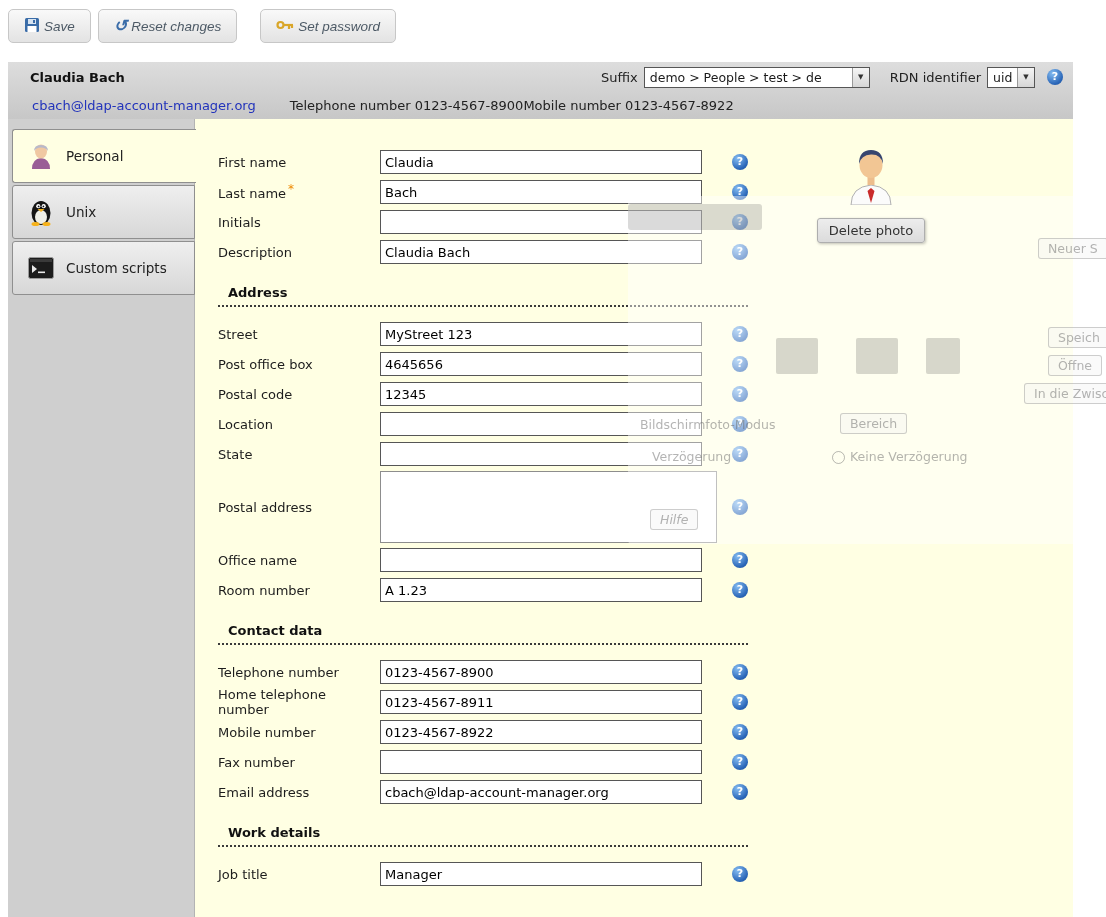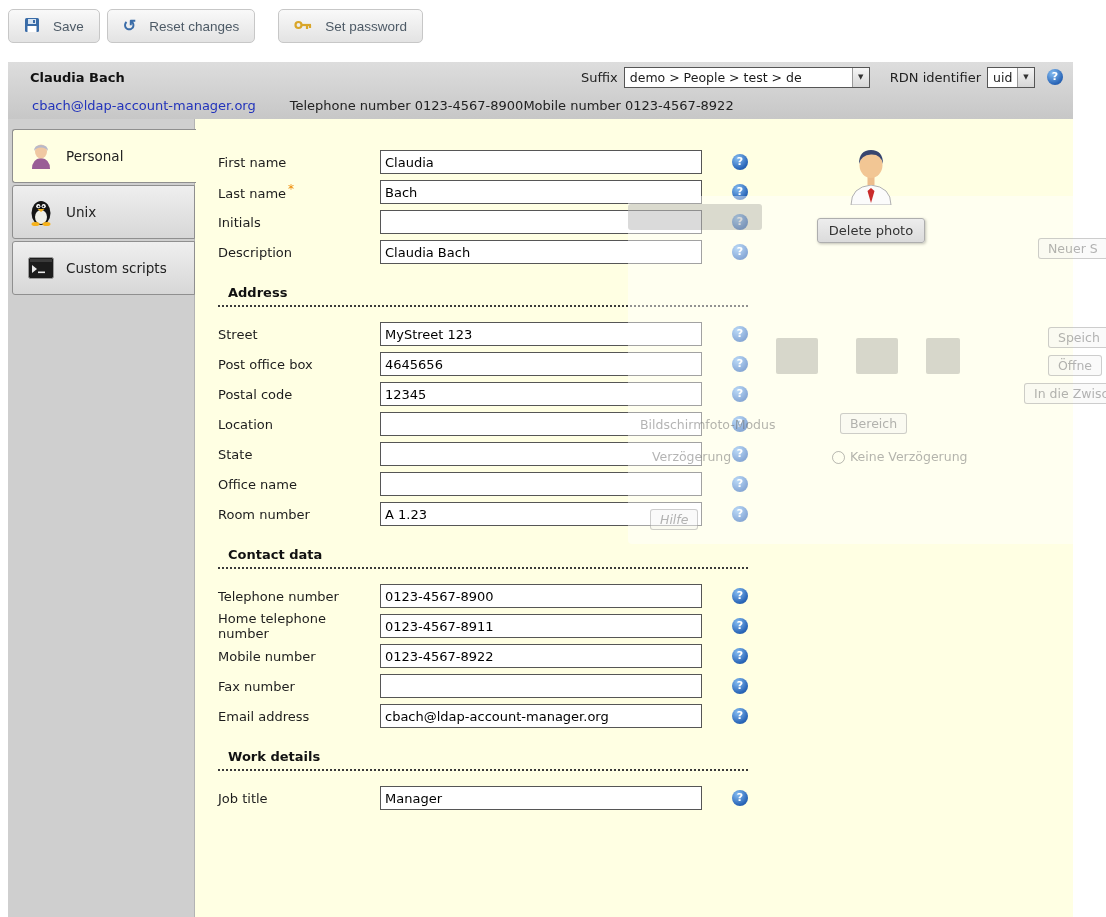--- a/index.html
+++ b/index.html
@@ -1,23 +1,23 @@
 <!DOCTYPE html>
 <html><head>
 <meta charset="utf-8">
 <style>
   html,body{margin:0;padding:0;background:#fff;}
   .page{position:relative;width:1106px;height:917px;overflow:hidden;background:#fff;
         font-family:"DejaVu Sans","Liberation Sans",sans-serif;font-size:13px;color:#1a1a1a;}
 
   
   .toolbar{position:absolute;top:8px;left:8px;width:1070px;height:36px;display:flex;align-items:center;}
-  .tb-btn{display:inline-flex;align-items:center;gap:13px;height:34px;padding:0 15px;
+  .tb-btn{display:inline-flex;align-items:center;gap:4px;height:34px;padding:0 15px;
           border:1px solid #c7c7c7;border-radius:5px;background:linear-gradient(#f9f9f9,#e3e3e3);
-          color:#4d5a66;font-size:13.5px;cursor:pointer;white-space:nowrap;}
+          color:#4d5a66;font-size:13.5px;cursor:pointer;white-space:nowrap;font-style:italic;}
   .tb-btn + .tb-btn{margin-left:7px;}
   .tb-btn.setpw{margin-left:23px;}
   .tb-right{margin-left:auto;display:flex;align-items:center;}
   .arrow-glyph::before{font-size:16px;font-weight:bold;color:#3a6ca8;line-height:1;}
   .reset-icon::before{content:"\21BA";}
   .load-icon::before{content:"\21BB";}
 
   
   .classic-select{display:inline-flex;align-items:center;height:21px;background:#fff;
                   border:1px solid #555;position:relative;padding:0 20px 0 5px;font-size:12.5px;
@@ -133,21 +133,21 @@
       <span>Set password</span>
     </button>
 
   </div>
 
   <div class="header">
     <div class="h-row1">
       <span class="h-title">Claudia Bach</span>
       <div class="h-right">
         <span class="h-label">Suffix</span>
-        <span class="classic-select" style="width:246px;">
+        <span class="classic-select" style="width:226px;">
           <span>demo &gt; People &gt; test &gt; de</span>
           <span class="cs-btn"></span>
         </span>
         <span class="h-label rdn-label">RDN identifier</span>
         <span class="classic-select" style="width:48px;">
           <span>uid</span>
           <span class="cs-btn"></span>
         </span>
         <span class="help-icon" style="margin-left:12px;"></span>
       </div>
@@ -242,20 +242,25 @@
         <span class="help-icon"></span>
       </div>
       <div class="frow">
         <span class="flabel">Location</span>
         <input class="finput" value="" style="">
         <span class="help-icon"></span>
       </div>
       <div class="frow">
         <span class="flabel">State</span>
         <input class="finput" value="" style="">
+        <span class="help-icon"></span>
+      </div>
+      <div class="frow tall">
+        <span class="flabel">Postal address</span>
+        <textarea class="ftext" style=""></textarea>
         <span class="help-icon"></span>
       </div>
       <div class="frow">
         <span class="flabel">Office name</span>
         <input class="finput" value="" style="">
         <span class="help-icon"></span>
       </div>
       <div class="frow">
         <span class="flabel">Room number</span>
         <input class="finput" value="A 1.23" style="">

